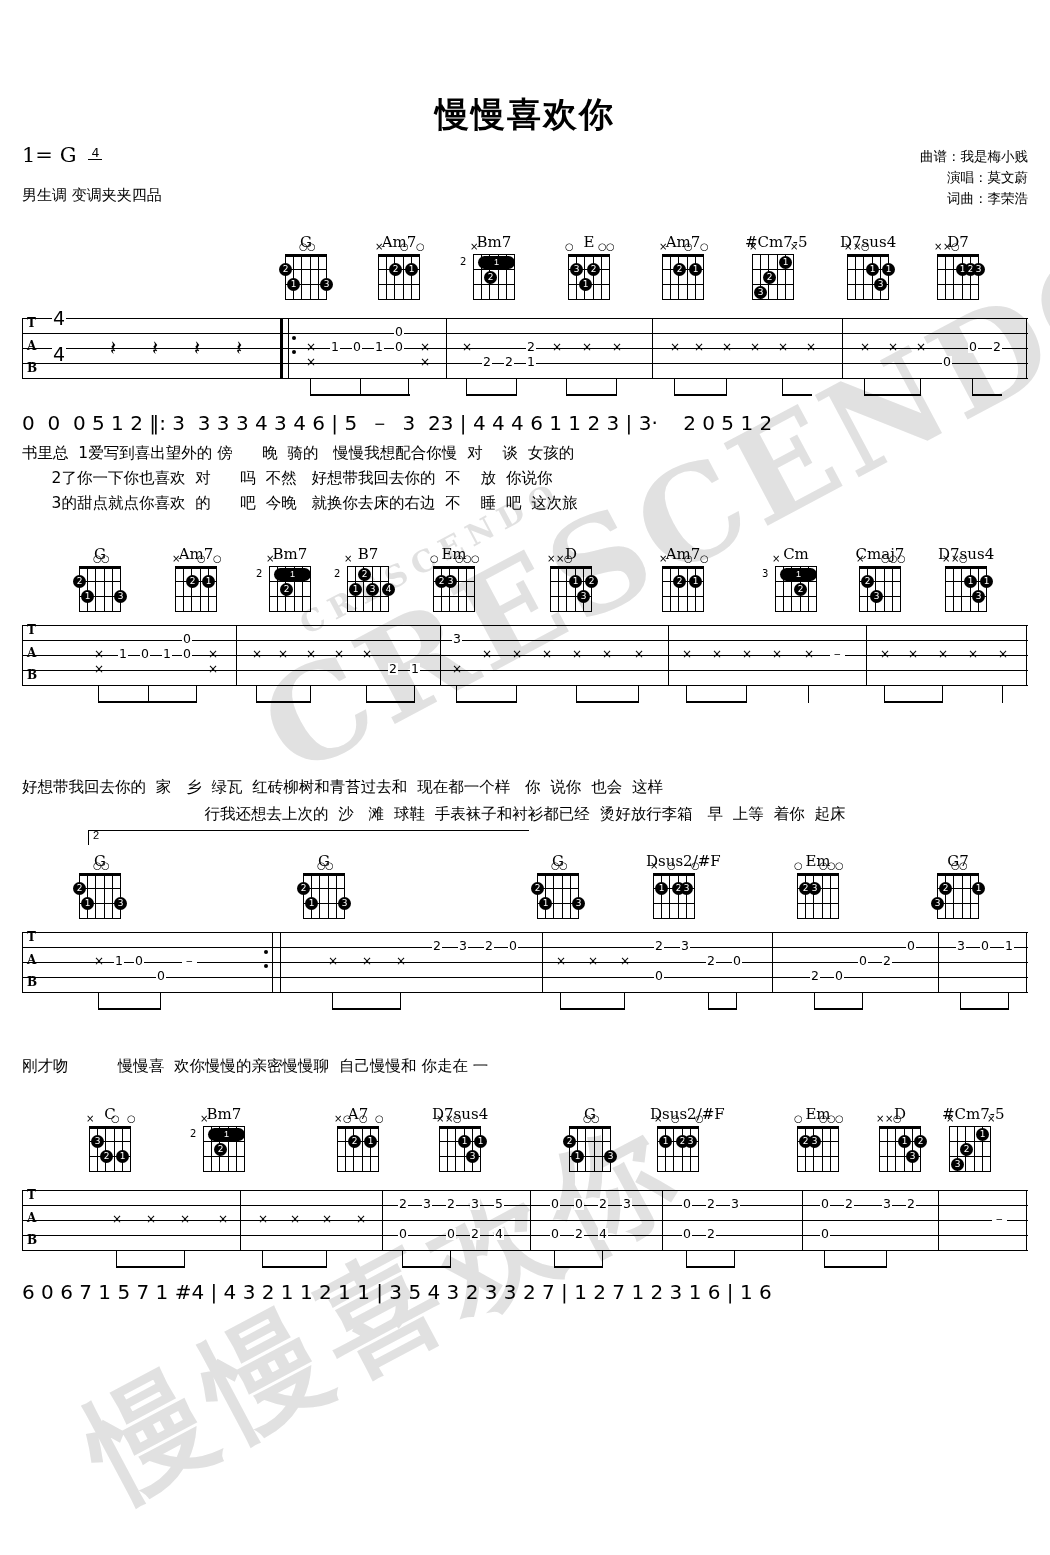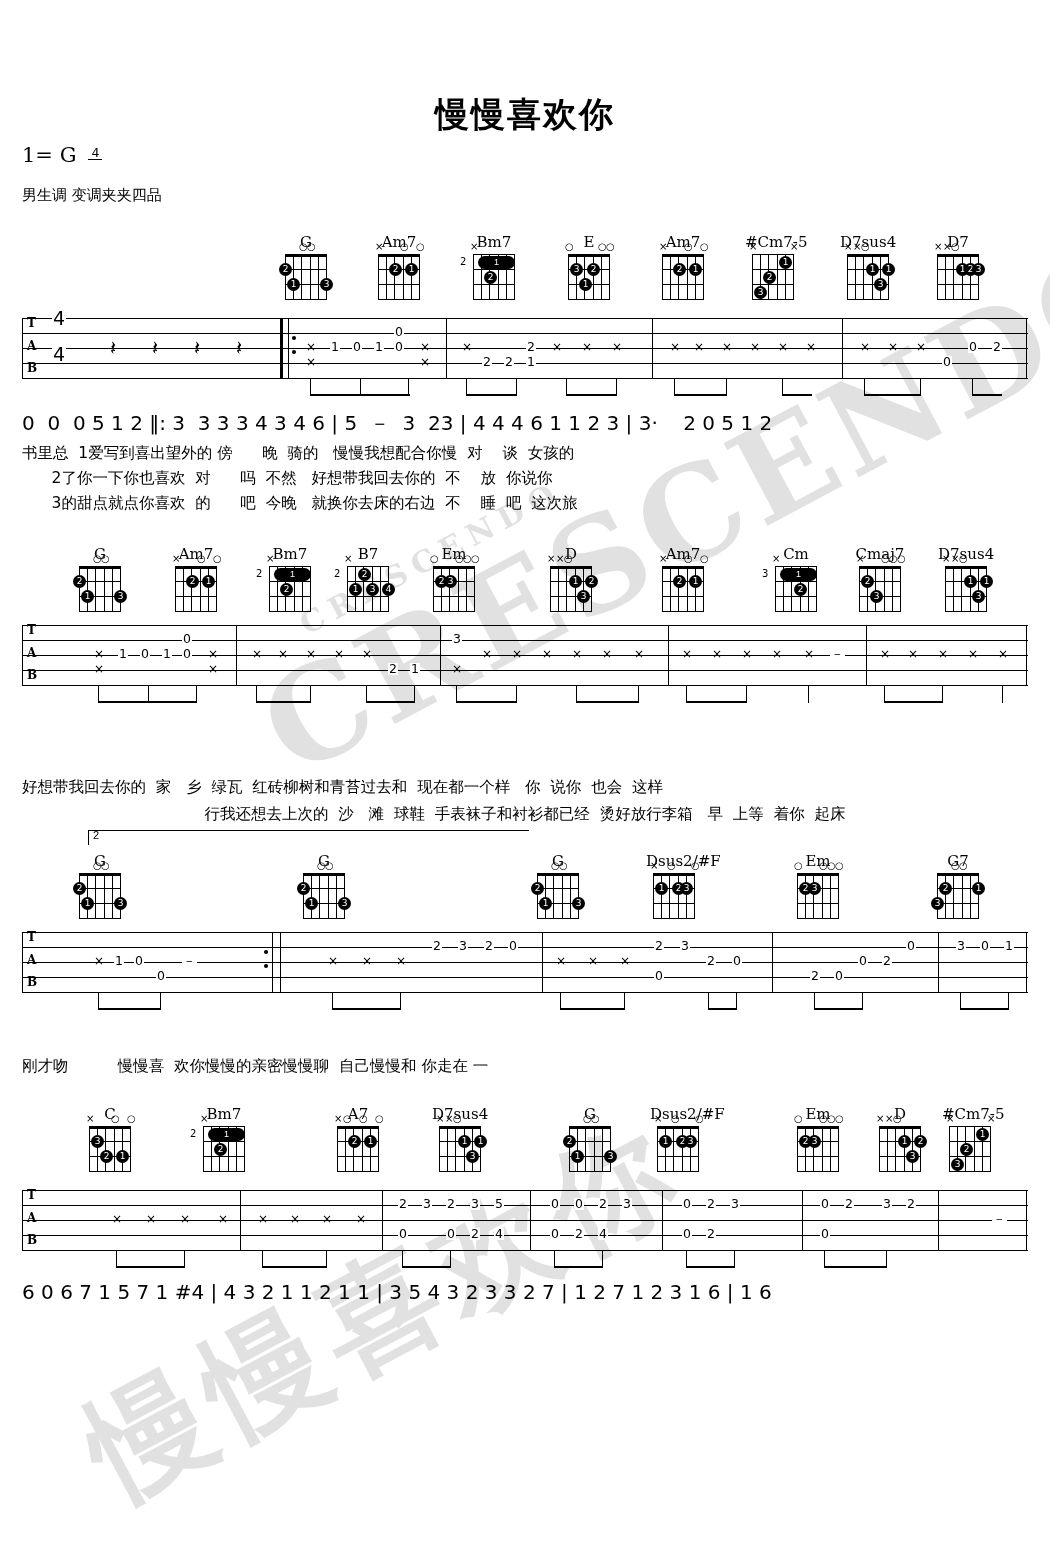--- a/index.html
+++ b/index.html
@@ -63,20 +63,25 @@
     <div class="wm-text wm3">慢慢喜欢你</div>
   </div>
 
   <div class="title">慢慢喜欢你</div>
 
   <div class="key">
     <span>1= G</span><span class="frac"><span class="num">4</span><span class="den">4</span></span>
   </div>
   <div class="subkey">男生调   变调夹夹四品</div>
 
+  <div class="credits">
+    <div>曲谱：我是梅小贱</div>
+    <div>演唱：莫文蔚</div>
+    <div>词曲：李荣浩</div>
+  </div>
 
   <div class="chordrow" style="left:0;top:233px;">
     <div class="chord" style="left:278px;">
       <div class="cname">G</div>
       <div class="grid">
         <div class="nut"></div>
         <div class="vline" style="left:0"></div>
           <div class="vline" style="left:8px"></div>
           <div class="vline" style="left:16.4px"></div>
           <div class="vline" style="left:24.8px"></div>

